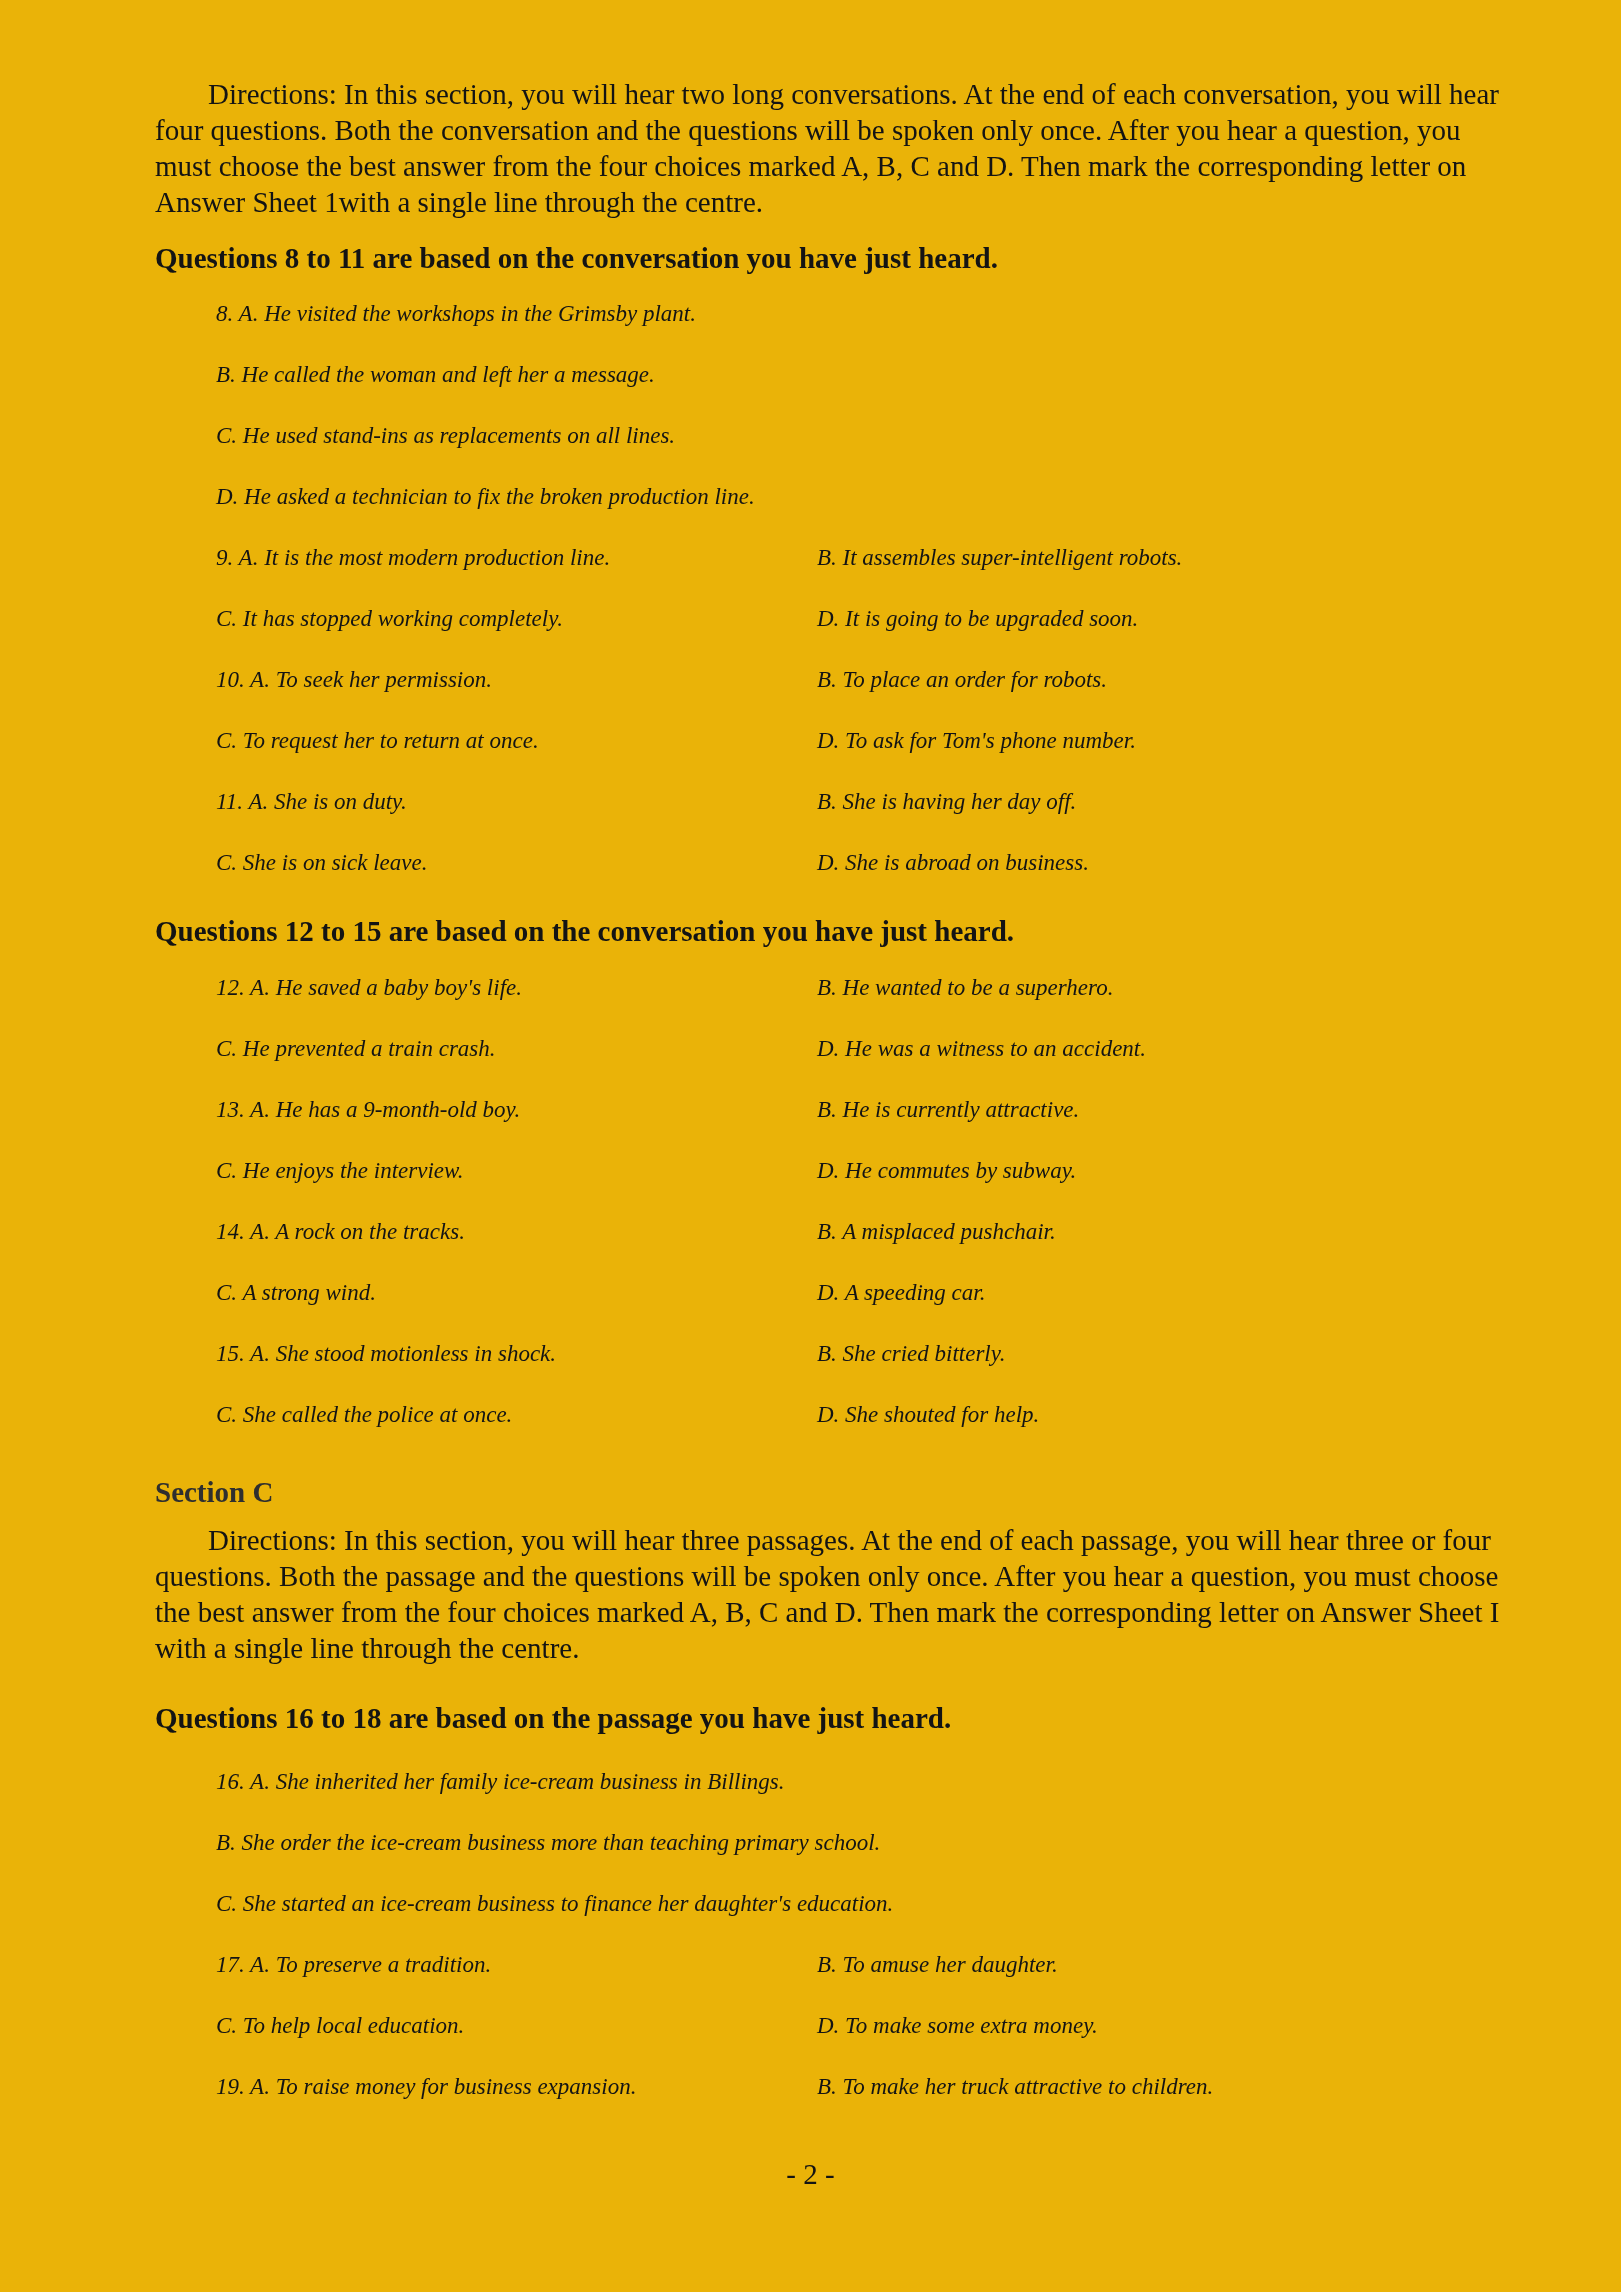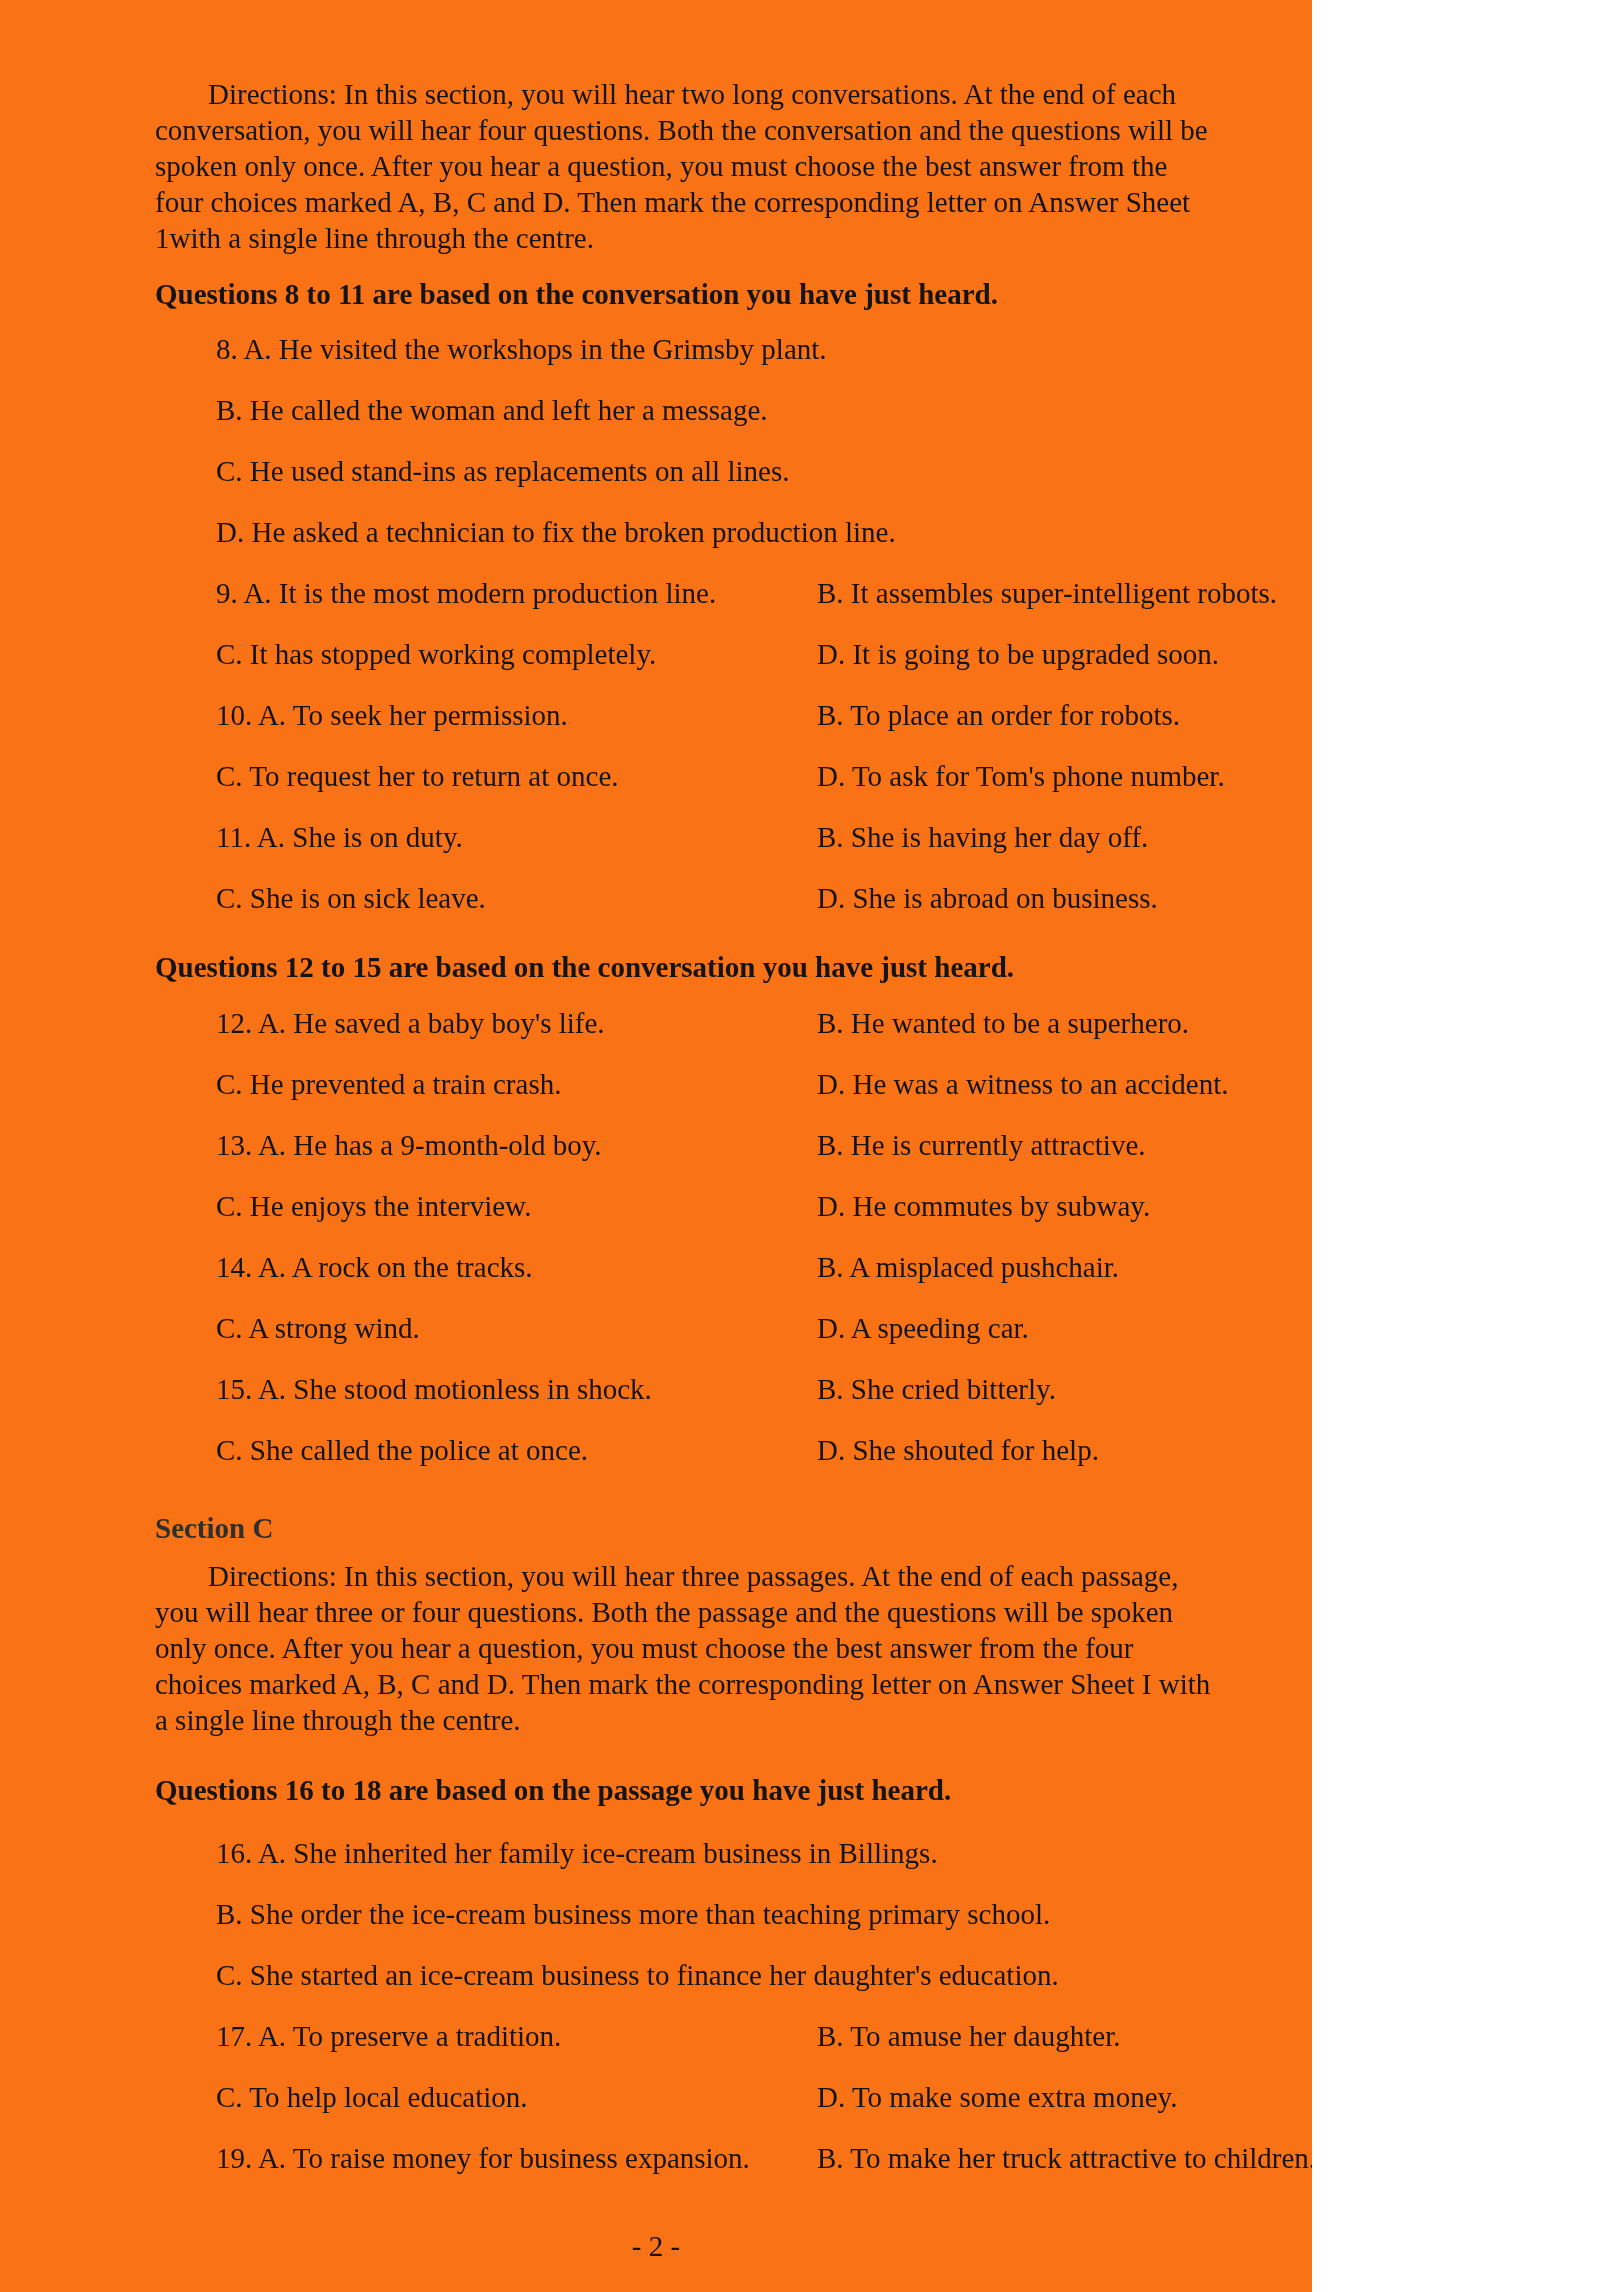--- a/index.html
+++ b/index.html
@@ -1,21 +1,21 @@
 <!DOCTYPE html>
 <html><head>
 <meta charset="utf-8">
 <style>
   * { box-sizing: border-box; }
   html, body { margin: 0; padding: 0; background: #ffffff; }
   .page {
     position: relative;
-    width: 1312px;
+    width: 1621px;
     height: 2293px;
-    background: #f97316;
+    background: #eab308;
     font-family: "Liberation Serif", "DejaVu Serif", serif;
     color: #141414;
     overflow: hidden;
   }
   .content { padding: 76px 98px 0 155px; }
   .para {
     margin: 0;
     font-size: 29px;
     line-height: 36px;
     text-indent: 53px;
@@ -37,22 +37,23 @@
     color: #2f2f2f;
   }
   .rows { margin-top: 7.8px; }
   .rows.late { margin-top: 15.7px; }
   .row {
     display: grid;
     grid-template-columns: 601px 1fr;
     margin-left: 61px;
     height: 61px;
     line-height: 61px;
-    font-size: 29px;
+    font-size: 23px;
     white-space: nowrap;
+    font-style: italic;
   }
   .row.single { display: block; }
   .footer {
     margin-top: 39px;
     width: 100%;
     text-align: center;
     font-size: 29px;
     line-height: 36px;
   }
 </style>

